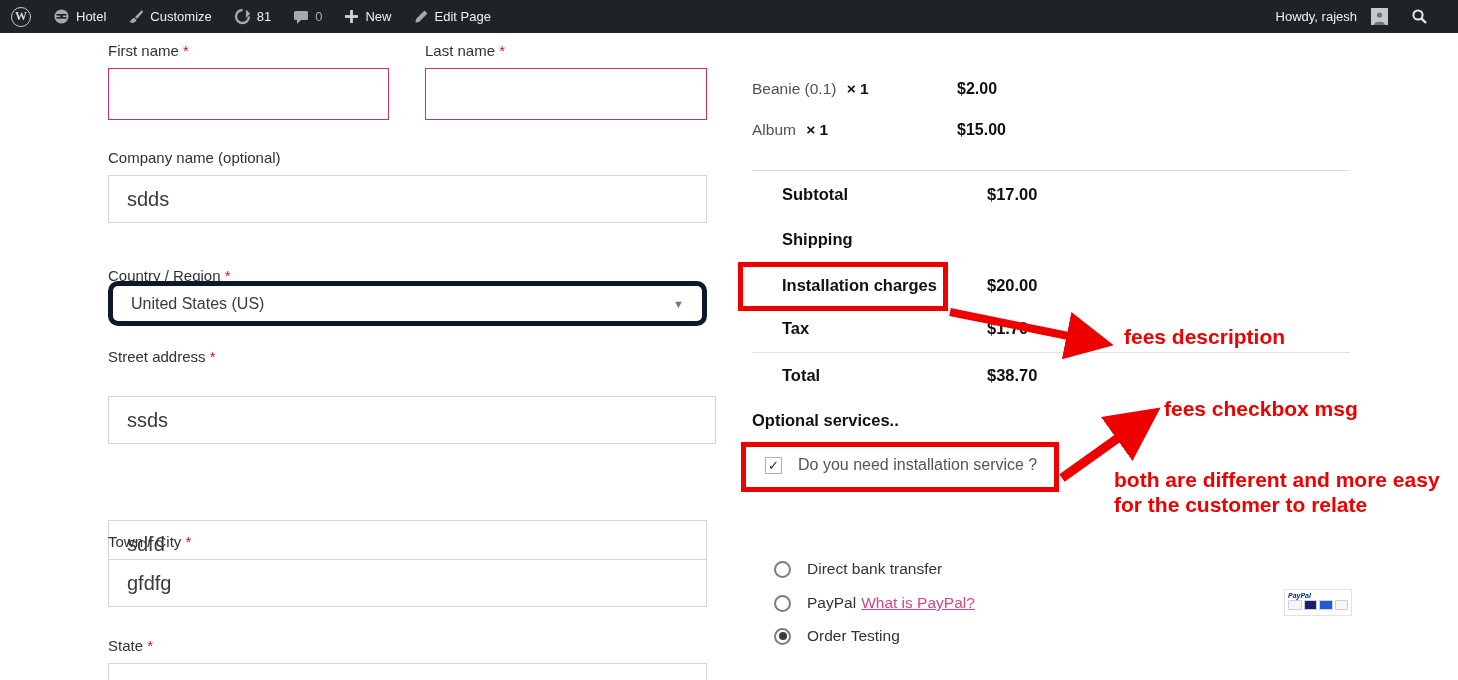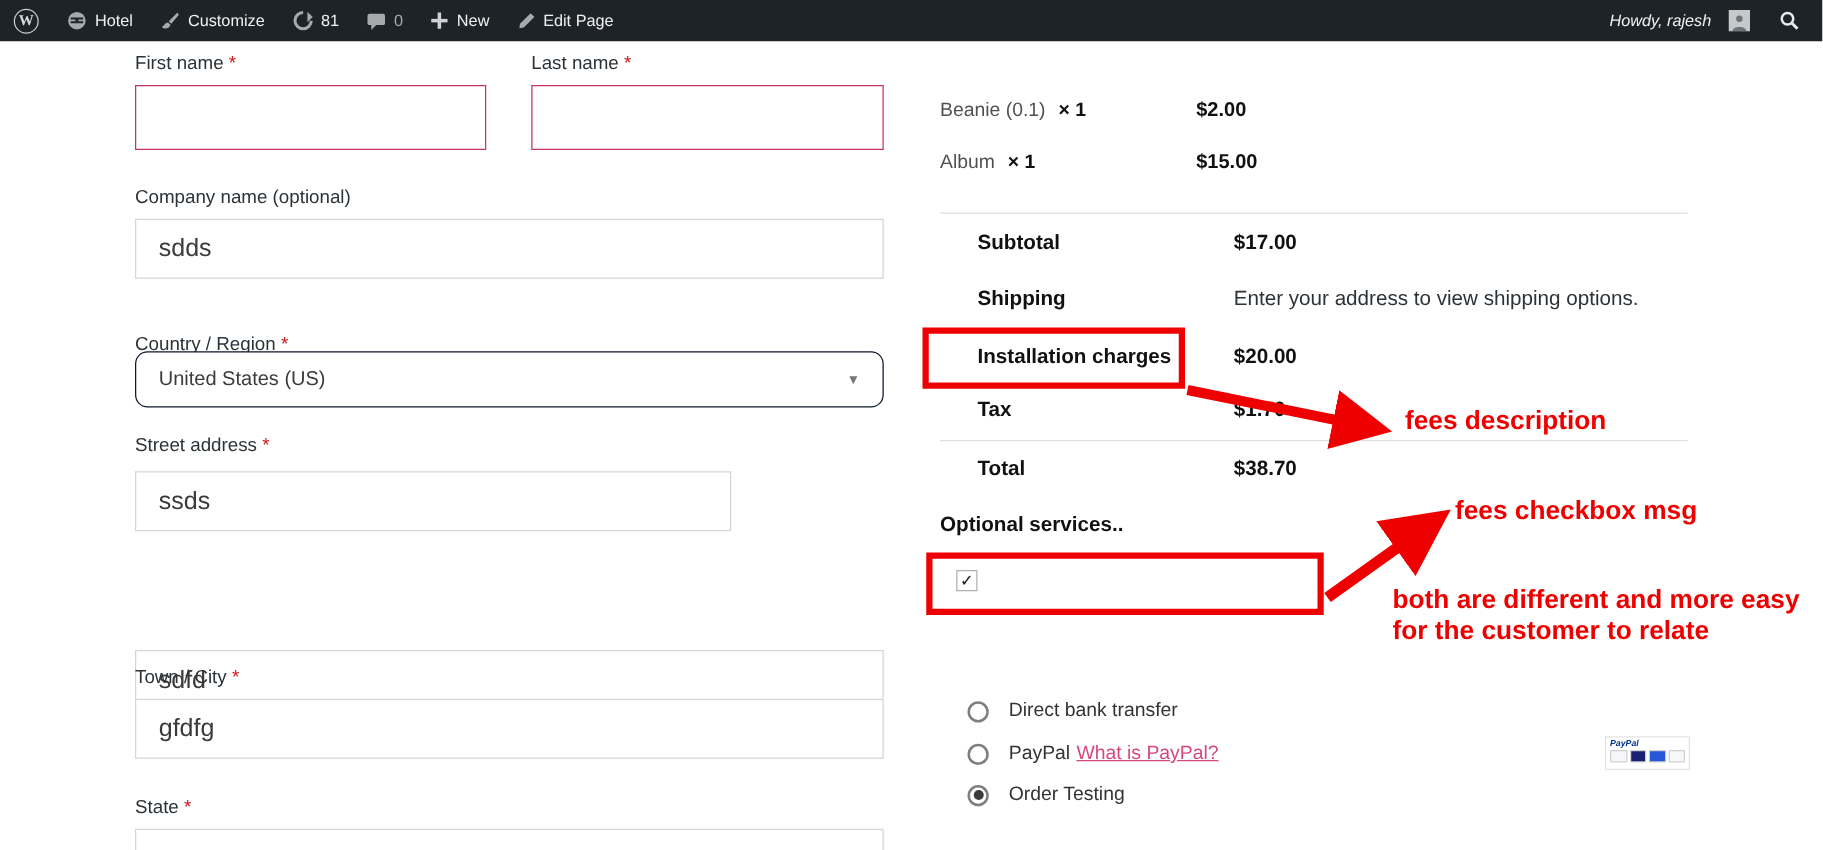--- a/index.html
+++ b/index.html
@@ -15,35 +15,35 @@
     font-size:13px; z-index:50;
   }
   .ab-left { display:flex; align-items:center; height:100%; }
   .ab-item { display:flex; align-items:center; gap:6px; padding:0 11px; height:100%; cursor:pointer; white-space:nowrap; }
   .ab-item .cnt-muted { color:#a7aaad; }
   .wp-logo-circle {
     width:20px; height:20px; border-radius:50%; border:1.6px solid #c8cbcf;
     display:flex; align-items:center; justify-content:center;
     font-size:12px; font-weight:bold; color:#d7dadd; font-family:"Liberation Serif", serif;
   }
-  .ab-right { margin-left:auto; display:flex; align-items:center; height:100%; padding-right:6px;font-style:italic; }
+  .ab-right { margin-left:auto; display:flex; align-items:center; height:100%; padding-right:18px; }
   .avatar-box { width:17px; height:17px; background:#c6c9cc; margin-left:8px; display:flex; align-items:flex-end; justify-content:center; overflow:hidden; }
   .ab-icon { display:inline-flex; align-items:center; justify-content:center; }
   .search-item { padding:0 12px; }
   
   .field-label { position:absolute; font-size:15px; color:#2c3338; }
   .req { color:#cc1818; }
   .tx-input {
     position:absolute; border:1px solid #d5d5d5; background:#fff;
     font-size:20px; color:#3a3a3a; padding:0 18px; font-family:"Liberation Sans", sans-serif;
     outline:none;
   }
   .tx-input.invalid { border:1.6px solid #c5336b; }
   .selectbox {
-    position:absolute; border:1px solid #0f172a; border-radius:10px; background:#fff;
+    position:absolute; border:5px solid #0f172a; border-radius:10px; background:#fff;
     display:flex; align-items:center; padding:0 18px; font-size:16px; color:#3a3a3a; cursor:pointer;
   }
   .selectbox .caret { margin-left:auto; color:#777; font-size:11px; }
   
   .oi-row { position:absolute; left:752px; width:598px; font-size:15.5px; color:#515151; }
   .oi-name { display:inline; }
   .oi-qty { font-weight:bold; color:#111; margin-left:6px; }
   .oi-price { position:absolute; left:205px; top:0; font-weight:bold; color:#111; font-size:16px; }
   .sep { position:absolute; left:752px; width:598px; height:0; border-top:1px solid #e0e0e0; }
   .tot-row { position:absolute; left:752px; width:598px; font-size:16.5px; color:#111;margin-left:30px; }
@@ -182,21 +182,21 @@
     <span>Country / Region</span> <span class="req">*</span>
   </div>
   <div class="selectbox" style="left:108px; top:281px; width:599px; height:45px;">
     <span>United States (US)</span>
     <span class="caret">▼</span>
   </div>
 
   <div class="field-label" style="left:108px; top:348px;">
     <span>Street address</span> <span class="req">*</span>
   </div>
-  <input class="tx-input" style="left: 108px; top: 377px; width: 477px; height: 48px;" value="ssds">
+  <input class="tx-input" style="left: 108px; top: 396px; width: 608px; height: 48px;" value="ssds">
 
   <input class="tx-input" style="left: 108px; top: 476px; width: 599px; height: 48px; margin-top: 44px;" value="sdfd">
 
   <div class="field-label" style="left:108px; top:533px;">
     <span>Town / City</span> <span class="req">*</span>
   </div>
   <input class="tx-input" style="left: 108px; top: 559px; width: 599px; height: 48px;" value="gfdfg">
 
   <div class="field-label" style="left:108px; top:637px;">
     <span>State</span> <span class="req">*</span>
@@ -217,21 +217,20 @@
   </div>
 
   <div class="sep" style="top:170px;"></div>
 
   <div class="tot-row" style="top:185px;">
     <span class="tot-label">Subtotal</span>
     <span class="tot-value">$17.00</span>
   </div>
   <div class="tot-row" style="top:230px;">
     <span class="tot-label">Shipping</span>
-    <span class="tot-value plain">Enter your address to view shipping options.</span>
   </div>
   <div class="tot-row" style="top:276px;">
     <span class="tot-label">Installation charges</span>
     <span class="tot-value">$20.00</span>
   </div>
   <div class="tot-row" style="top:319px;">
     <span class="tot-label">Tax</span>
     <span class="tot-value">$1.70</span>
   </div>
 
@@ -239,20 +238,21 @@
 
   <div class="tot-row" style="top:366px;">
     <span class="tot-label">Total</span>
     <span class="tot-value">$38.70</span>
   </div>
 
   <div class="opt-heading" style="top:411px;">Optional services..</div>
 
   <div class="chk-row" style="left:765px; top:456px;">
     <span class="checkbox">✓</span>
+    <span class="chk-label">Do you need installation service ?</span>
   </div>
 
   <div class="pay-row" style="left:774px; top:560px;">
     <span class="radio"></span>
     <span>Direct bank transfer</span>
   </div>
   <div class="pay-row" style="left:774px; top:594px;">
     <span class="radio"></span>
     <span><span>PayPal</span><span class="pp-link">What is PayPal?</span></span>
   </div>

